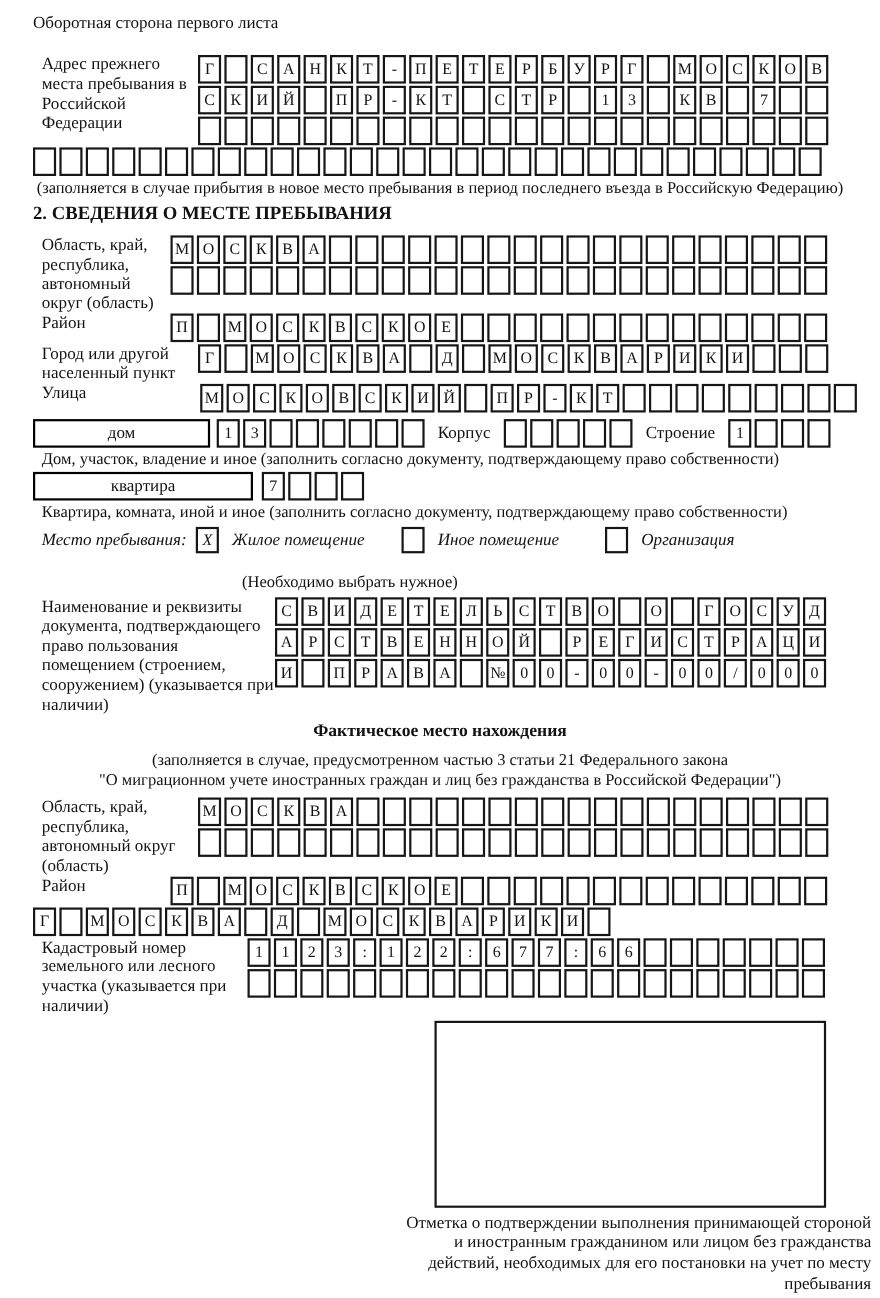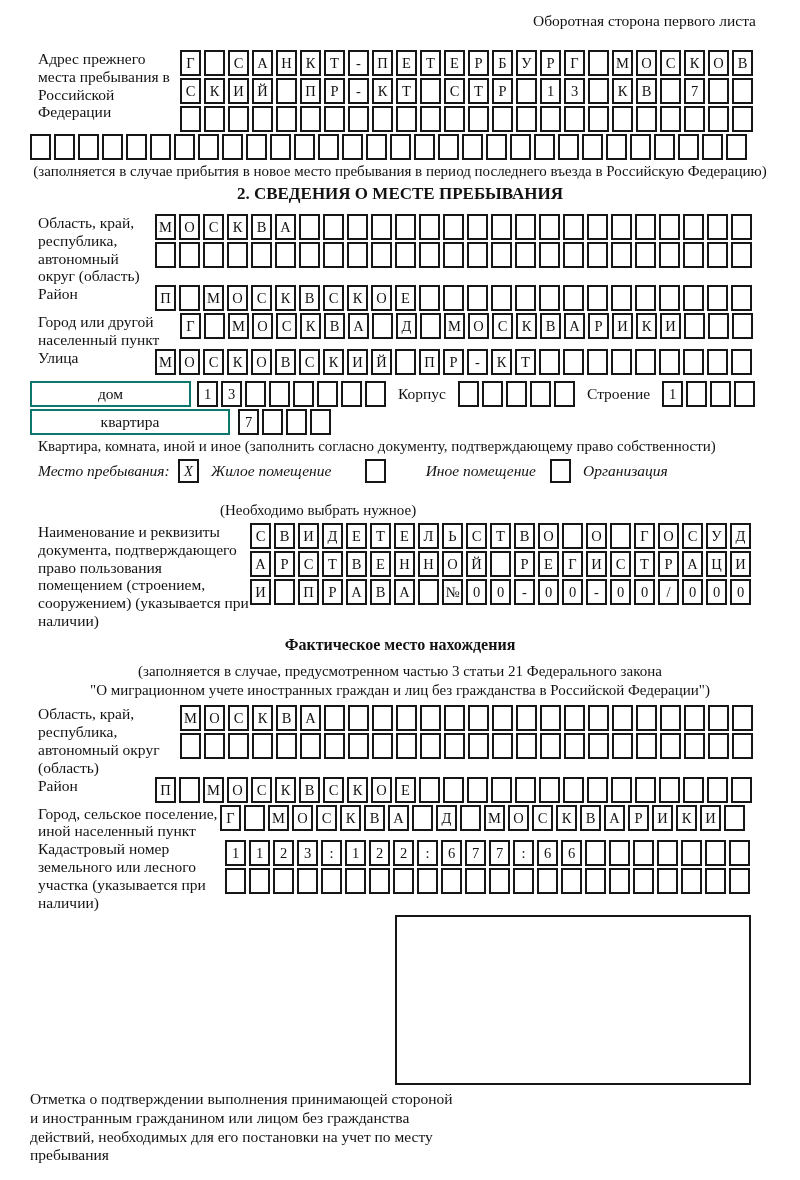--- a/index.html
+++ b/index.html
@@ -3,71 +3,71 @@
 <meta charset="utf-8">
 <style>
   * { box-sizing: border-box; }
   html, body { margin: 0; padding: 0; }
   body {
     width: 800px; height: 1180px; overflow: hidden;
     background: #ffffff; color: #121212;
     font-family: "Liberation Serif", "DejaVu Serif", serif;
   }
   .page { padding: 12px 30px 0 30px; }
-  .header-note { text-align: right; padding-right: 14px; font-size: 15.5px; margin-bottom: 20px; }
+  .header-note { text-align: left; padding-right: 14px; font-size: 15.5px; margin-bottom: 20px; }
 
   .frow { display: flex; align-items: flex-start; }
   .lbl { font-size: 15.5px; line-height: 1.15; padding-left: 8px; flex: none; }
   .w150 { width: 150px; } .w125 { width: 125px; } .w220 { width: 220px; }
   .w190 { width: 190px; } .w195 { width: 195px; }
   .gridcol { flex: 1; min-width: 0; }
 
   .cells { display: flex; gap: 3px; margin-bottom: 2px; }
   .cells.inline { display: inline-flex; margin-bottom: 0; }
   .cell {
     flex: none; width: 21px; height: 26px;
     border: 2px solid #161616;
     font-size: 14.5px; line-height: 22px; text-align: center;
   }
 
   .note { font-size: 15px; line-height: 1.2; margin-bottom: 2px; }
   .center { text-align: center; }
   .indent { padding-left: 8px; }
-  .h2 { font-size: 17px; font-weight: bold; text-align: center; margin: 4px 0 10px 0; }
+  .h2 { font-size: 17px; font-weight: bold; text-align: left; margin: 4px 0 10px 0; }
   .h3 { font-size: 16px; font-weight: bold; text-align: center; margin: 6px 0 8px 0; }
 
   .house-row { display: flex; align-items: flex-start; margin-bottom: 2px; }
   .wbox {
-    flex: none; border: 2px solid #0f766e; height: 26px;
+    flex: none; border: 2px solid #000000; height: 26px;
     line-height: 22px; text-align: center; font-size: 15.5px;
   }
   .dom { width: 161px; margin-right: 6px; }
   .kv  { width: 200px; margin-right: 8px; }
   .inline-lbl { font-size: 15.5px; line-height: 26px; margin: 0 12px; flex: none; }
 
   .stay-row { display: flex; align-items: center; margin-bottom: 18px; font-size: 15.5px; font-style: italic; }
   .stay-label { width: 148px; padding-left: 8px; flex: none; }
   .checkbox {
     flex: none; width: 21px; height: 24px; border: 2px solid #161616;
     text-align: center; line-height: 20px; font-size: 14.5px; margin-right: 12px;
   }
-  .opt { margin-right: 14px; } .opt.o1 { width: 140px; } .opt.o2 { width: 138px; text-align: right; }
+  .opt { margin-right: 14px; } .opt.o1 { width: 140px; } .opt.o2 { width: 138px; }
   .choose { padding-left: 190px; margin-bottom: 4px; }
 
   .docblock { margin-bottom: 2px; }
-  .mb4 { margin-bottom: 4px; } .mb6 { margin-bottom: 6px; }
+  .mb4 { margin-bottom: 4px; gap: 27px; } .mb6 { margin-bottom: 6px; }
 
   .legal-note { font-size: 15px; line-height: 1.25; text-align: center; }
 
   .stampbox {
     width: 356px; height: 170px; border: 2px solid #161616;
     margin-left: 365px; margin-top: 4px; margin-bottom: 5px;
   }
   .stamp-note {
-    width: 430px; text-align: left;
+    width: 430px; margin-left: 332px; text-align: right;
     font-size: 15.5px; line-height: 1.2;
   }
 </style>
 </head>
 <body>
 
 <div class="page">
 
   <div class="header-note">Оборотная сторона первого листа</div>
 
@@ -369,20 +369,21 @@
         <span class="cell"></span>
       </span>
     <span class="inline-lbl">Строение</span>
     <span class="cells inline">
         <span class="cell">1</span>
         <span class="cell"></span>
         <span class="cell"></span>
         <span class="cell"></span>
       </span>
   </div>
+  <div class="note indent">Дом, участок, владение и иное (заполнить согласно документу, подтверждающему право собственности)</div>
 
   <div class="house-row">
     <span class="wbox kv">квартира</span>
     <span class="cells inline">
         <span class="cell">7</span>
         <span class="cell"></span>
         <span class="cell"></span>
         <span class="cell"></span>
       </span>
   </div>
@@ -563,21 +564,20 @@
           <span class="cell"></span>
           <span class="cell"></span>
           <span class="cell"></span>
           <span class="cell"></span>
           <span class="cell"></span>
         </div>
     </div>
   </div>
 
   <div class="frow">
-    <div class="lbl w190">Город, сельское поселение, иной населенный пункт</div>
     <div class="gridcol">
       <div class="cells">
           <span class="cell">Г</span>
           <span class="cell"></span>
           <span class="cell">М</span>
           <span class="cell">О</span>
           <span class="cell">С</span>
           <span class="cell">К</span>
           <span class="cell">В</span>
           <span class="cell">А</span>

